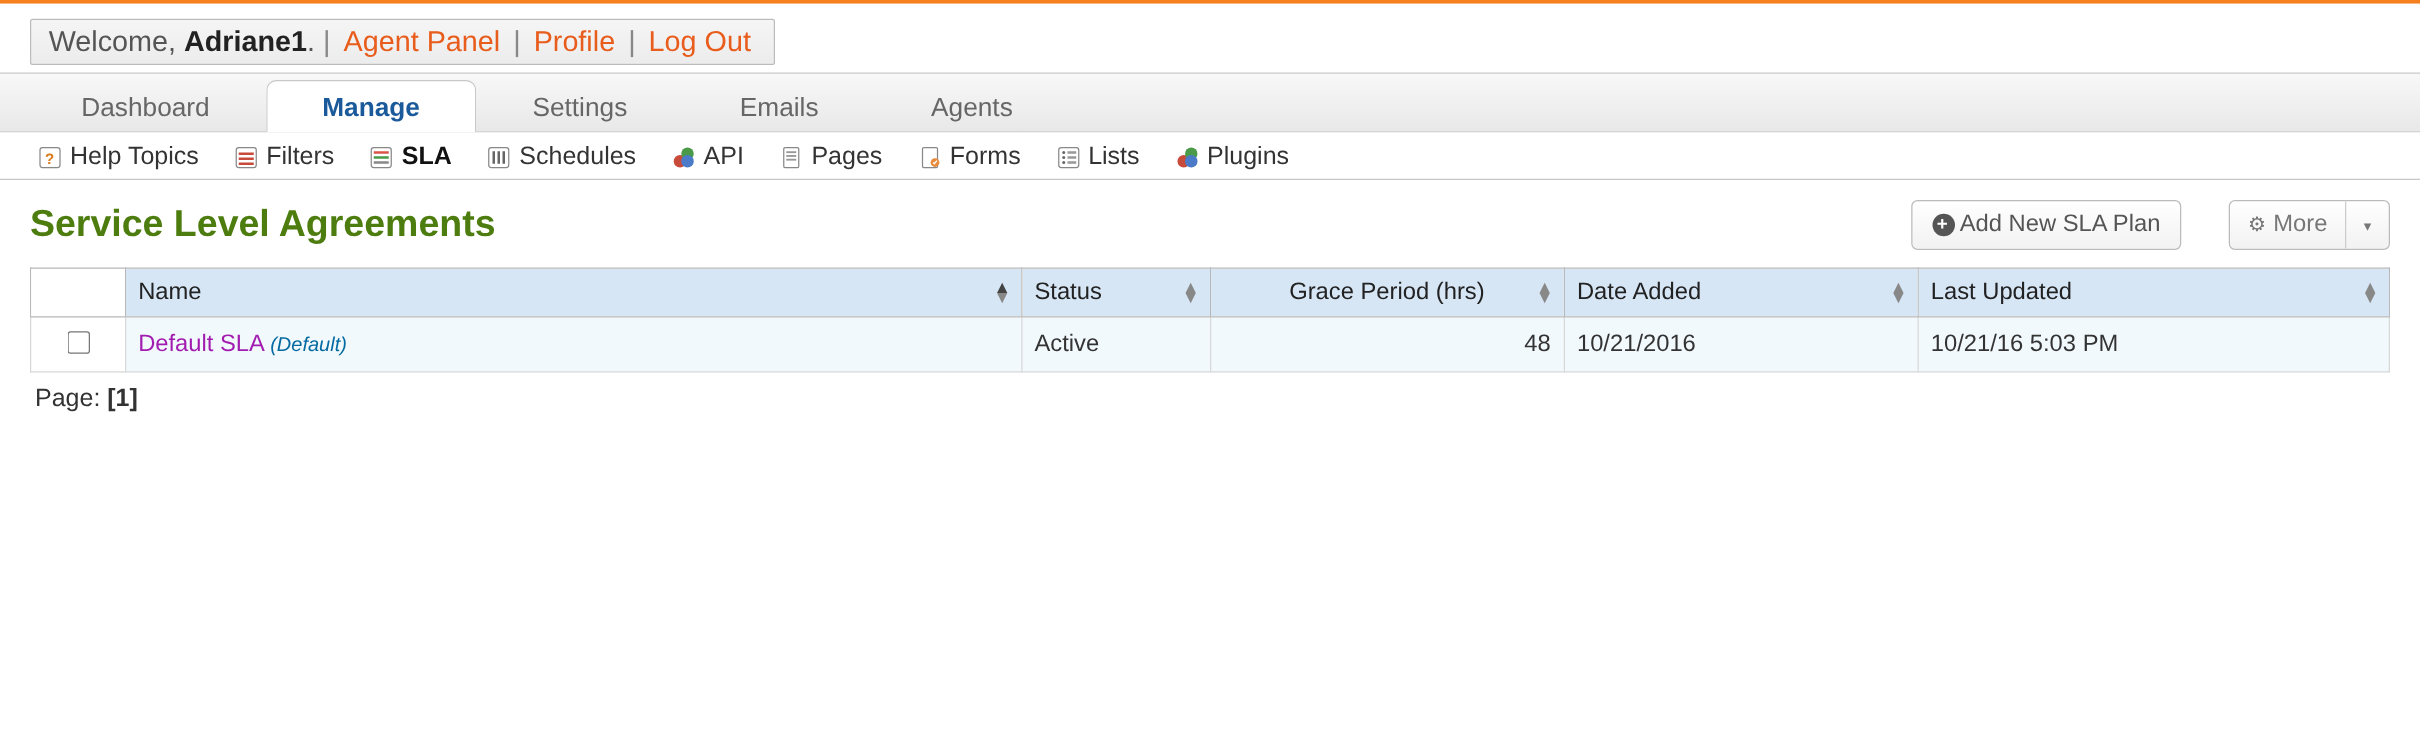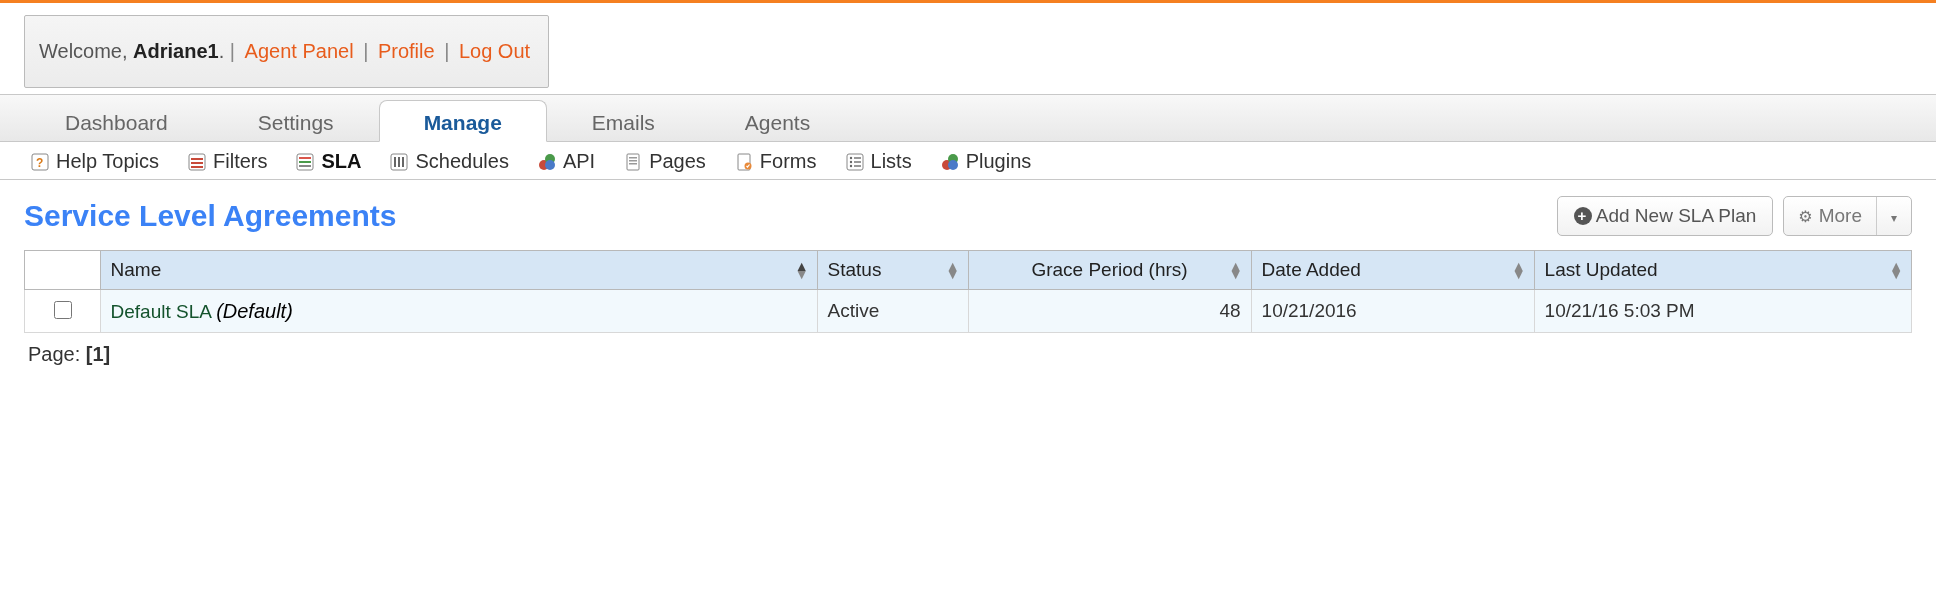--- a/index.html
+++ b/index.html
@@ -16,22 +16,22 @@
     justify-content: space-between;
     align-items: flex-start;
     padding: 10px 20px 6px 24px;
     background: #fff;
   }
   .logo { display: flex; align-items: center; }
   .logo svg { width: 300px; height: 102px; }
   .user-bar {
     border: 1px solid #bbb;
     background: linear-gradient(#f5f5f5, #ececec);
-    padding: 24px 14px;
-    font-size: 20px;
+    padding: 4px 14px;
+    font-size: 23px;
     color: #555;
     border-radius: 2px;
     margin-top: 2px;
   }
   .user-bar a { color: #e85c1c; text-decoration: none; cursor: pointer; padding: 0 4px; }
   .user-bar b { color: #222; }
   .user-bar .sep { color: #888; }
   .main-tabs-wrap {
     background: linear-gradient(#f8f8f8, #e8e8e8);
     border-top: 1px solid #c8c8c8;
@@ -68,31 +68,32 @@
     display: flex;
     align-items: center;
     gap: 6px;
     font-size: 20px;
     color: #333;
     cursor: pointer;
   }
   .sub-tab.active { font-weight: 700; color: #111; }
   .content { padding: 16px 24px; }
   .page-head { display: flex; justify-content: space-between; align-items: center; margin-bottom: 14px; }
-  .page-title { font-size: 30px; font-weight: 700; color: #3b82f6; margin: 0; }
+  .page-title { font-size: 30px; font-weight: 700; color: #4d7c0f; margin: 0; }
   .btn-group { display: flex; gap: 10px; }
   .btn {
     display: inline-flex; align-items: center; gap: 4px;
     border: 1px solid #bbb; border-radius: 5px;
     background: linear-gradient(#fff, #f2f2f2);
     padding: 8px 16px; font-size: 19px; color: #555; cursor: pointer;
   }
   .btn-split {
     display: inline-flex; border: 1px solid #bbb; border-radius: 5px; overflow: hidden;
     background: linear-gradient(#fff, #f2f2f2);
+    margin-left: 28px;
   }
   .btn-split .seg { padding: 8px 14px; display: flex; align-items: center; gap: 6px; color: #777; font-size: 19px; cursor: pointer; }
   .btn-split .seg + .seg { border-left: 1px solid #ccc; }
   .icn-plus::before { content: "\2795"; font-size: 13px; filter: grayscale(1) brightness(0.4); margin-right: 2px; position: relative; top: -1px; }
   .icn-plus { display: inline-flex; align-items:center; justify-content:center; width:18px; height:18px; border-radius:50%; background:#555; color:#fff; }
   .icn-plus::before { content: "+"; filter:none; font-weight:700; font-size:15px; line-height:1; }
   .icn-gear::before { content: "\2699"; font-size: 16px; color: #777; }
   .icn-caret::before { content: "\25BE"; font-size: 12px; color: #777; }
   table.data {
     width: 100%; border-collapse: collapse; font-size: 19px;
@@ -113,22 +114,22 @@
   }
   table.data th.sorted .sort-up { color: #444; }
   table.data th .sort span { display: block; }
   table.data td {
     border: 1px solid #d8d8d8;
     padding: 8px 10px;
     background: #f2f9fd;
   }
   table.data .chk-col { width: 52px; text-align: center; background: #fff; }
   table.data td.center { text-align: right; }
-  table.data a.name { color: #14532d; text-decoration: none; }
-  .default-tag { font-style: italic; color: #000000; font-size: 20px; }
+  table.data a.name { color: #a21caf; text-decoration: none; }
+  .default-tag { font-style: italic; color: #0369a1; font-size: 16px; }
   .tfoot-row {
     background: #e2e2e2; border: 1px solid #b8b8b8; border-top: none;
     padding: 6px 10px; font-size: 19px; color: #333;
   }
   .tfoot-row a { color: #1a5a9a; text-decoration: none; margin: 0 6px; cursor: pointer; }
   .paging { padding: 10px 4px; font-size: 20px; color: #333; }
   input[type=checkbox] { width: 18px; height: 18px; cursor: pointer; }
   .sub-tab svg { width: 20px; height: 20px; }
 </style>
 </head>
@@ -144,22 +145,22 @@
     <span class="sep">|</span>
     <a>Profile</a>
     <span class="sep">|</span>
     <a>Log Out</a>
   </div>
 </div>
 
 <div class="main-tabs-wrap">
   <div class="main-tabs">
     <div class="main-tab">Dashboard</div>
+    <div class="main-tab active">Manage</div>
     <div class="main-tab">Settings</div>
-    <div class="main-tab active">Manage</div>
     <div class="main-tab">Emails</div>
     <div class="main-tab">Agents</div>
   </div>
 </div>
 
 <div class="sub-tabs-wrap">
   <div class="sub-tab">
     <svg viewBox="0 0 20 20">
         <rect x="2" y="2" width="16" height="16" rx="2" fill="#fff" stroke="#888"></rect>
         <text x="6" y="15" font-size="12" fill="#d97a18" font-weight="700">?</text>

